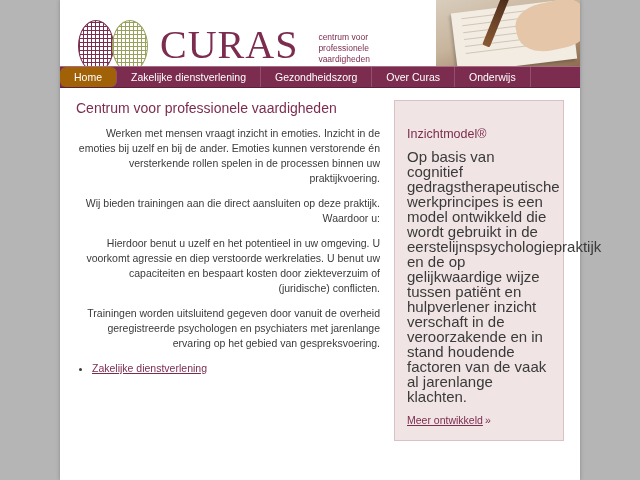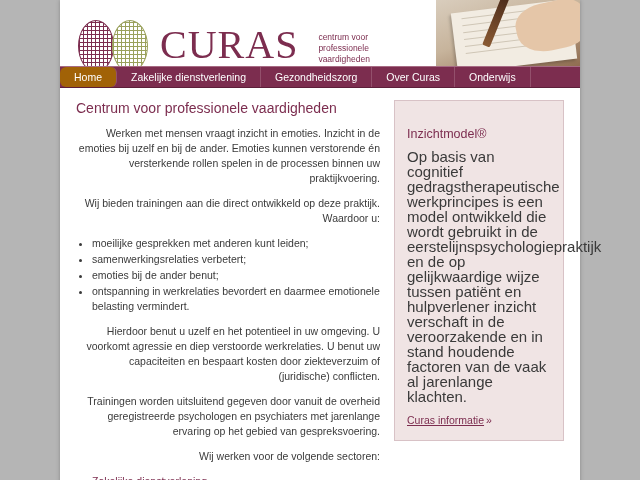--- a/index.html
+++ b/index.html
@@ -269,45 +269,38 @@
       <div class="nav-item">Gezondheidszorg</div>
       <div class="nav-item">Over Curas</div>
       <div class="nav-item">Onderwijs</div>
     </div>
 
     <div class="content">
       <div class="main">
         <h1 class="page-title">Centrum voor professionele vaardigheden</h1>
 
         <p>Werken met mensen vraagt inzicht in emoties. Inzicht in de emoties bij uzelf en bij de ander. Emoties kunnen verstorende én versterkende rollen spelen in de processen binnen uw praktijkvoering.</p>
-        <p>Wij bieden trainingen aan die direct ontwikkeld op deze praktijk. Waardoor u:</p>
-
-        <ul>
-          <li>moeilijke gesprekken met anderen kunt leiden;</li>
-          <li>samenwerkingsrelaties verbetert;</li>
-          <li>emoties bij de ander benut;</li>
-          <li>ontspanning in werkrelaties bevordert en daarmee emotionele belasting vermindert.</li>
-        </ul>
+        <p>Wij bieden trainingen aan die direct aansluiten op deze praktijk. Waardoor u:</p>
+
 
         <p>Hierdoor benut u uzelf en het potentieel in uw omgeving. U voorkomt agressie en diep verstoorde werkrelaties. U benut uw capaciteiten en bespaart kosten door ziekteverzuim of (juridische) conflicten.</p>
         <p>Trainingen worden uitsluitend gegeven door vanuit de overheid geregistreerde psychologen en psychiaters met jarenlange ervaring op het gebied van gespreksvoering.</p>
-        <p>Wij werken voor de volgende sectoren:</p>
 
         <div class="sector-block">
           <ul class="sector-head">
             <li><span>Zakelijke dienstverlening</span></li>
           </ul>
 
         </div>
 
       </div>
 
       <div class="sidebar">
         <div class="panel">
           <h2>Inzichtmodel®</h2>
           <p>Op basis van cognitief gedragstherapeutische werkprincipes is een model ontwikkeld die wordt gebruikt in de eerstelijnspsychologiepraktijk en de op gelijkwaardige wijze tussen patiënt en hulpverlener inzicht verschaft in de veroorzakende en in stand houdende factoren van de vaak al jarenlange klachten.</p>
-          <a class="more"><span>Curas informatie</span><span class="chev">»</span></a>
+          <a class="more"><span>Meer ontwikkeld</span><span class="chev">»</span></a>
         </div>
       </div>
     </div>
 
   </div>
 </div>
 
 </body></html>

